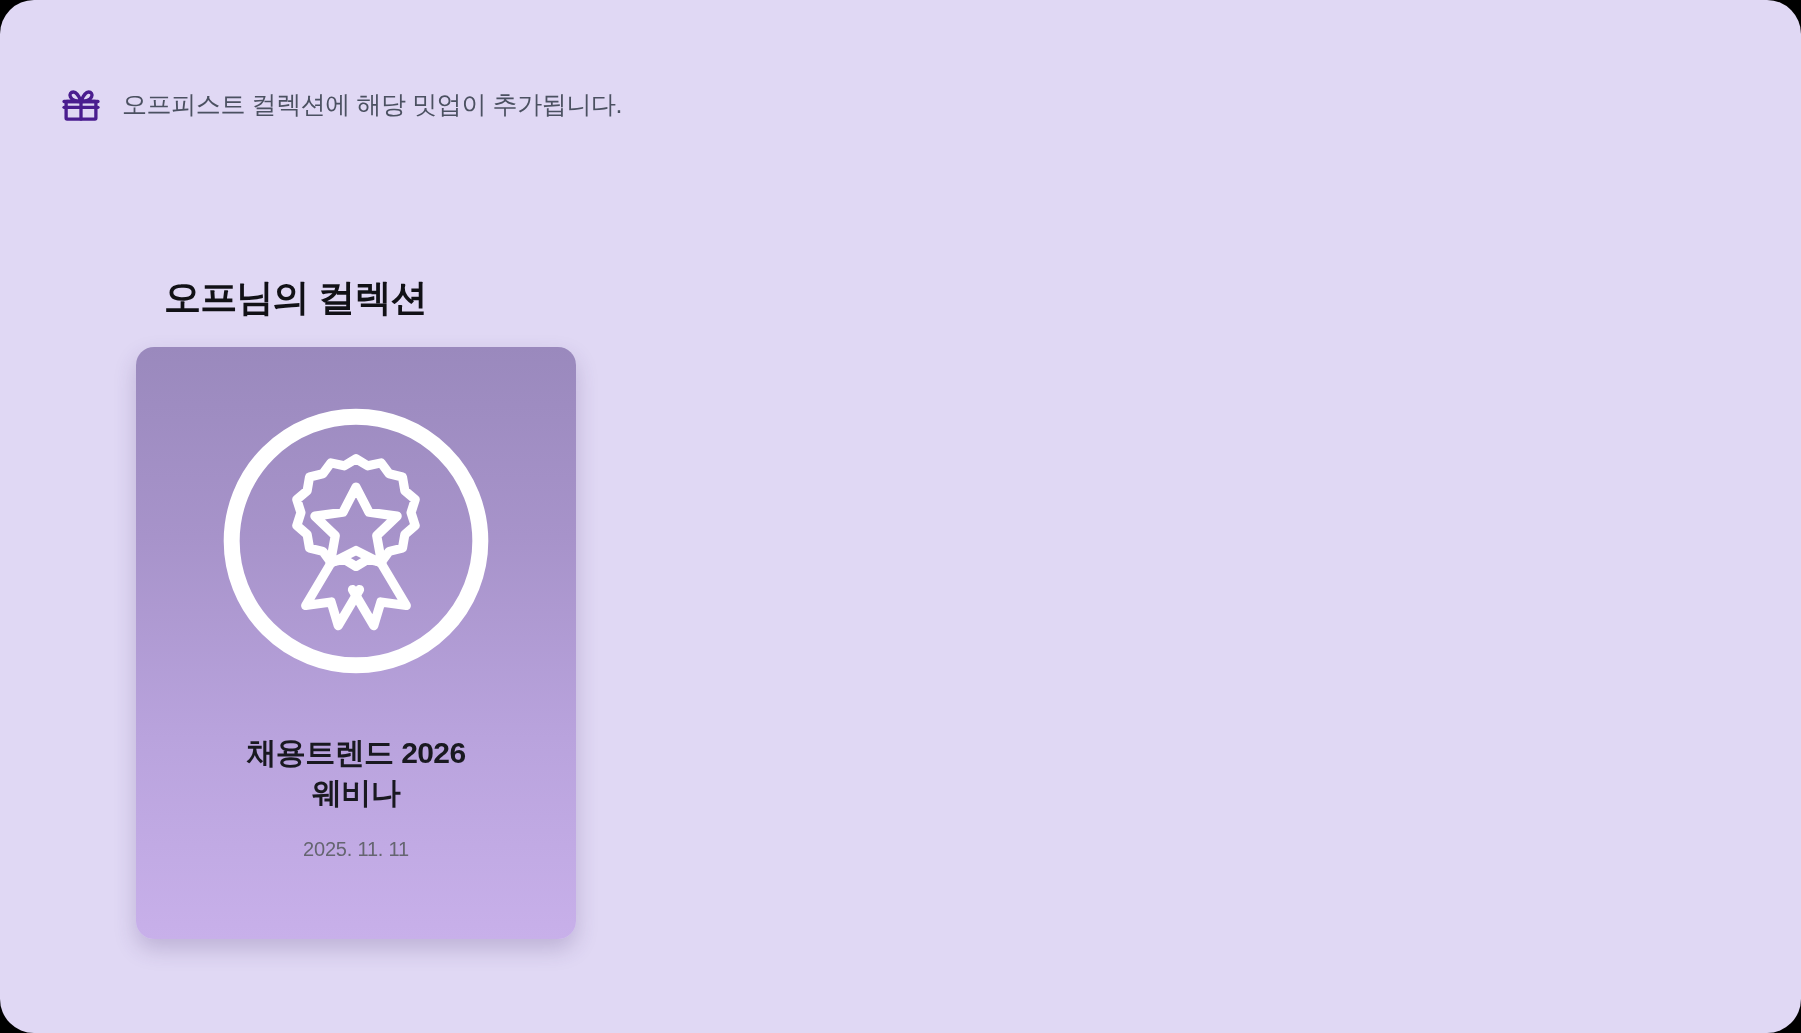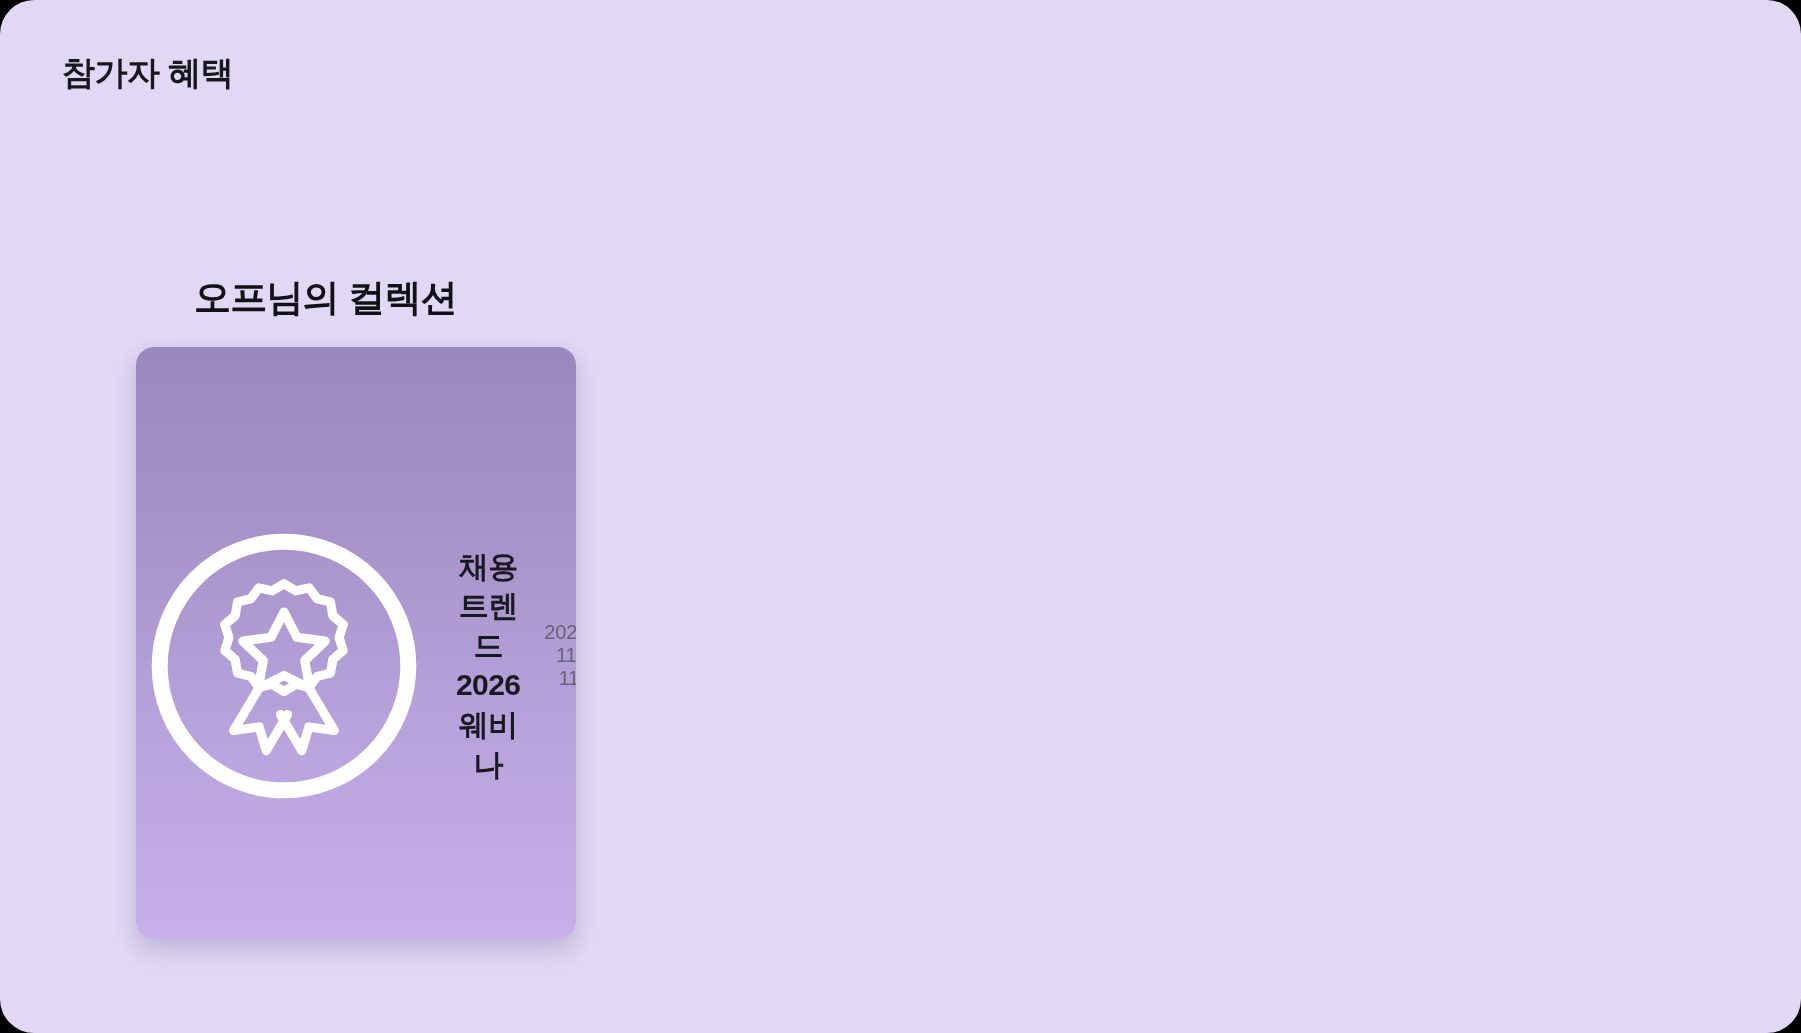--- a/index.html
+++ b/index.html
@@ -68,39 +68,39 @@
     left: 136px;
     top: 276px;
     width: 600px;
   }
 
   .collection-title {
     font-size: 37px;
     font-weight: 700;
     color: #111116;
     letter-spacing: -0.8px;
-    margin-left: 58px;
+    margin-left: 28px;
     line-height: 1.2;
   }
 
   .collection-grid {
     margin-top: 27px;
     display: flex;
     gap: 24px;
   }
 
   .badge-card {
     position: relative;
     width: 440px;
     height: 592px;
     border-radius: 18px;
     background: linear-gradient(180deg, #9a89bd 0%, #a793ca 32%, #b9a3dd 66%, #c8b0ea 100%);
     box-shadow: 0 10px 22px rgba(70, 45, 110, 0.22);
     display: flex;
-    flex-direction: row;
+    flex-direction: column;
     align-items: center;
     overflow: hidden;
   }
 
   .badge-emblem {
     margin-top: 46px;
     width: 296px;
     height: 296px;
     display: block;
     color: #ffffff;
@@ -127,22 +127,34 @@
     color: #656570;
     letter-spacing: -0.2px;
   }
 </style>
 </head>
 <body>
 
 <div class="screen">
 
   <section class="benefit-section">
-    <h1 class="section-title">참가자 혜택</h1>
 
+    <div class="benefit-row">
+      <span class="gift-icon">
+        <svg viewBox="0 0 24 24" fill="none" stroke="currentColor" stroke-width="2.1" stroke-linecap="round" stroke-linejoin="round" aria-hidden="true">
+          <rect x="2.6" y="10.4" width="18.8" height="11.1" rx="0.6"></rect>
+          <line x1="1.3" y1="10.4" x2="22.7" y2="10.4"></line>
+          <line x1="1.3" y1="14.1" x2="22.7" y2="14.1"></line>
+          <line x1="12" y1="10.4" x2="12" y2="21.5"></line>
+          <path d="M12 10.4 C12 10.4 9.9 4.4 7.2 4.4 C5.5 4.4 4.6 5.9 5.3 7.4 C6.0 9.0 8.6 10.4 12 10.4 Z"></path>
+          <path d="M12 10.4 C12 10.4 14.1 4.4 16.8 4.4 C18.5 4.4 19.4 5.9 18.7 7.4 C18.0 9.0 15.4 10.4 12 10.4 Z"></path>
+        </svg>
+      </span>
+      <span class="benefit-text">오프피스트 컬렉션에 해당 밋업이 추가됩니다.</span>
+    </div>
   </section>
 
   <section class="collection-block">
     <h2 class="collection-title">오프님의 컬렉션</h2>
 
     <div class="collection-grid">
 
       <article class="badge-card">
         <span class="badge-emblem">
           <svg viewBox="0 0 100 100" fill="none" stroke="currentColor" stroke-linecap="round" stroke-linejoin="round" aria-hidden="true">

